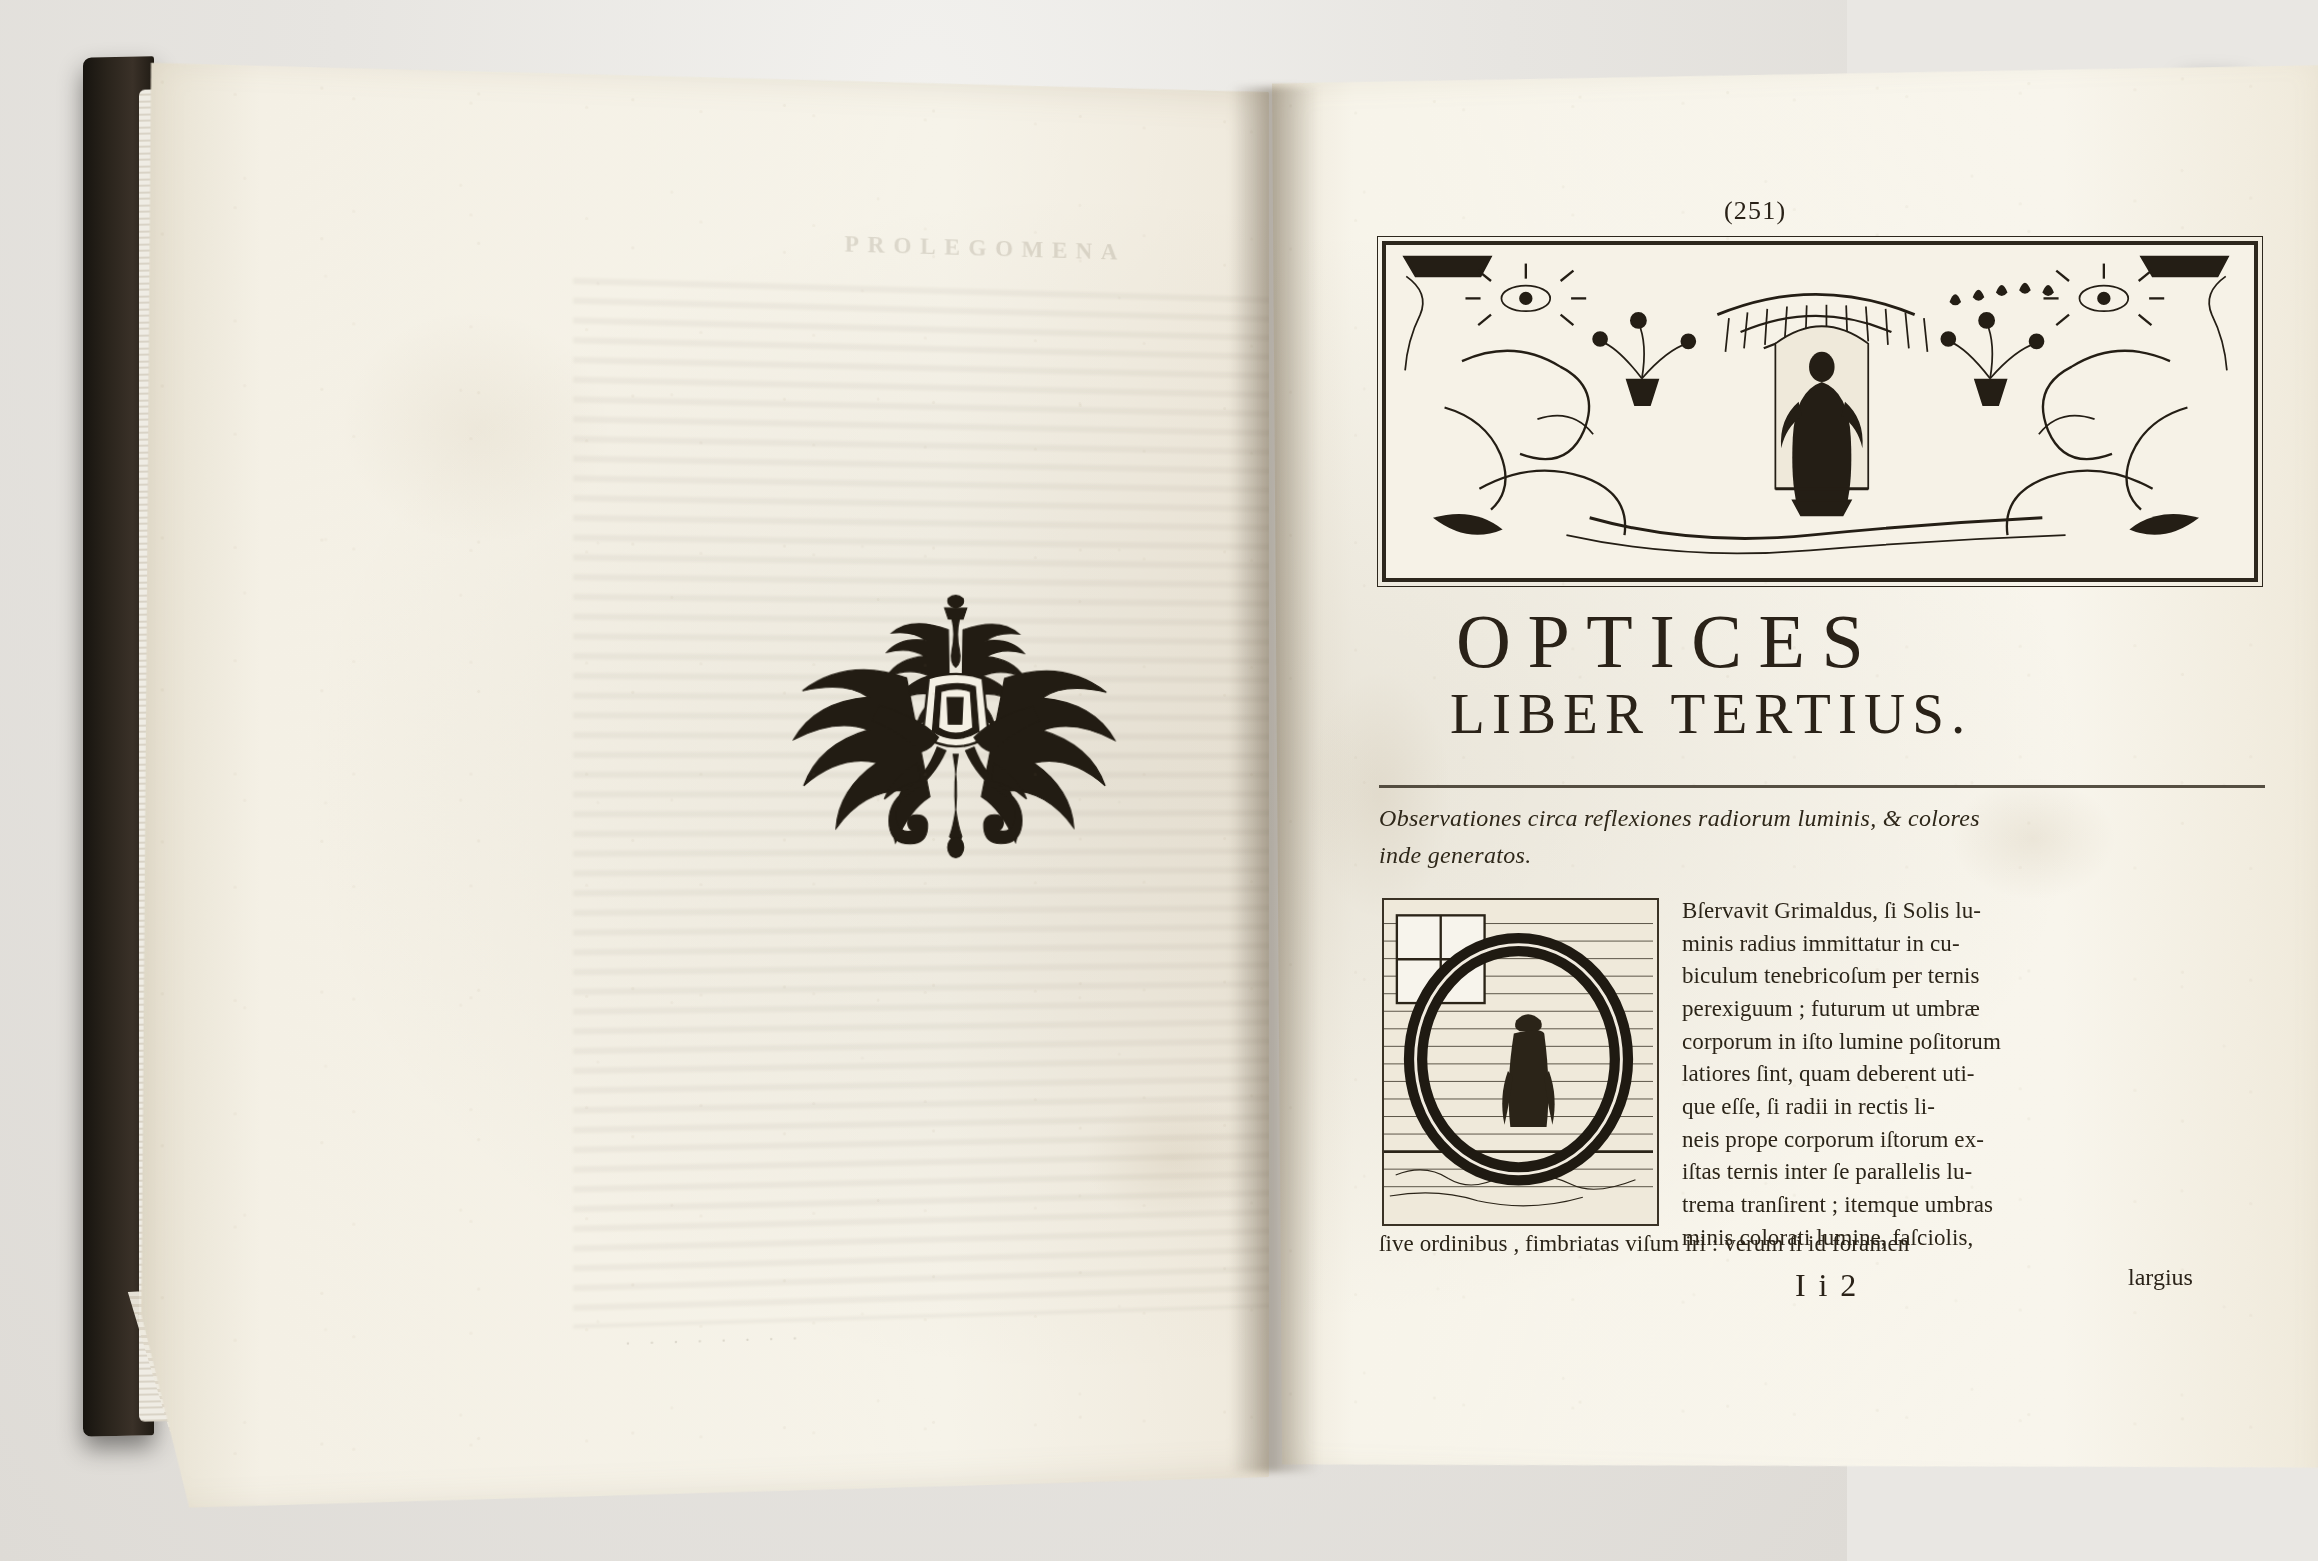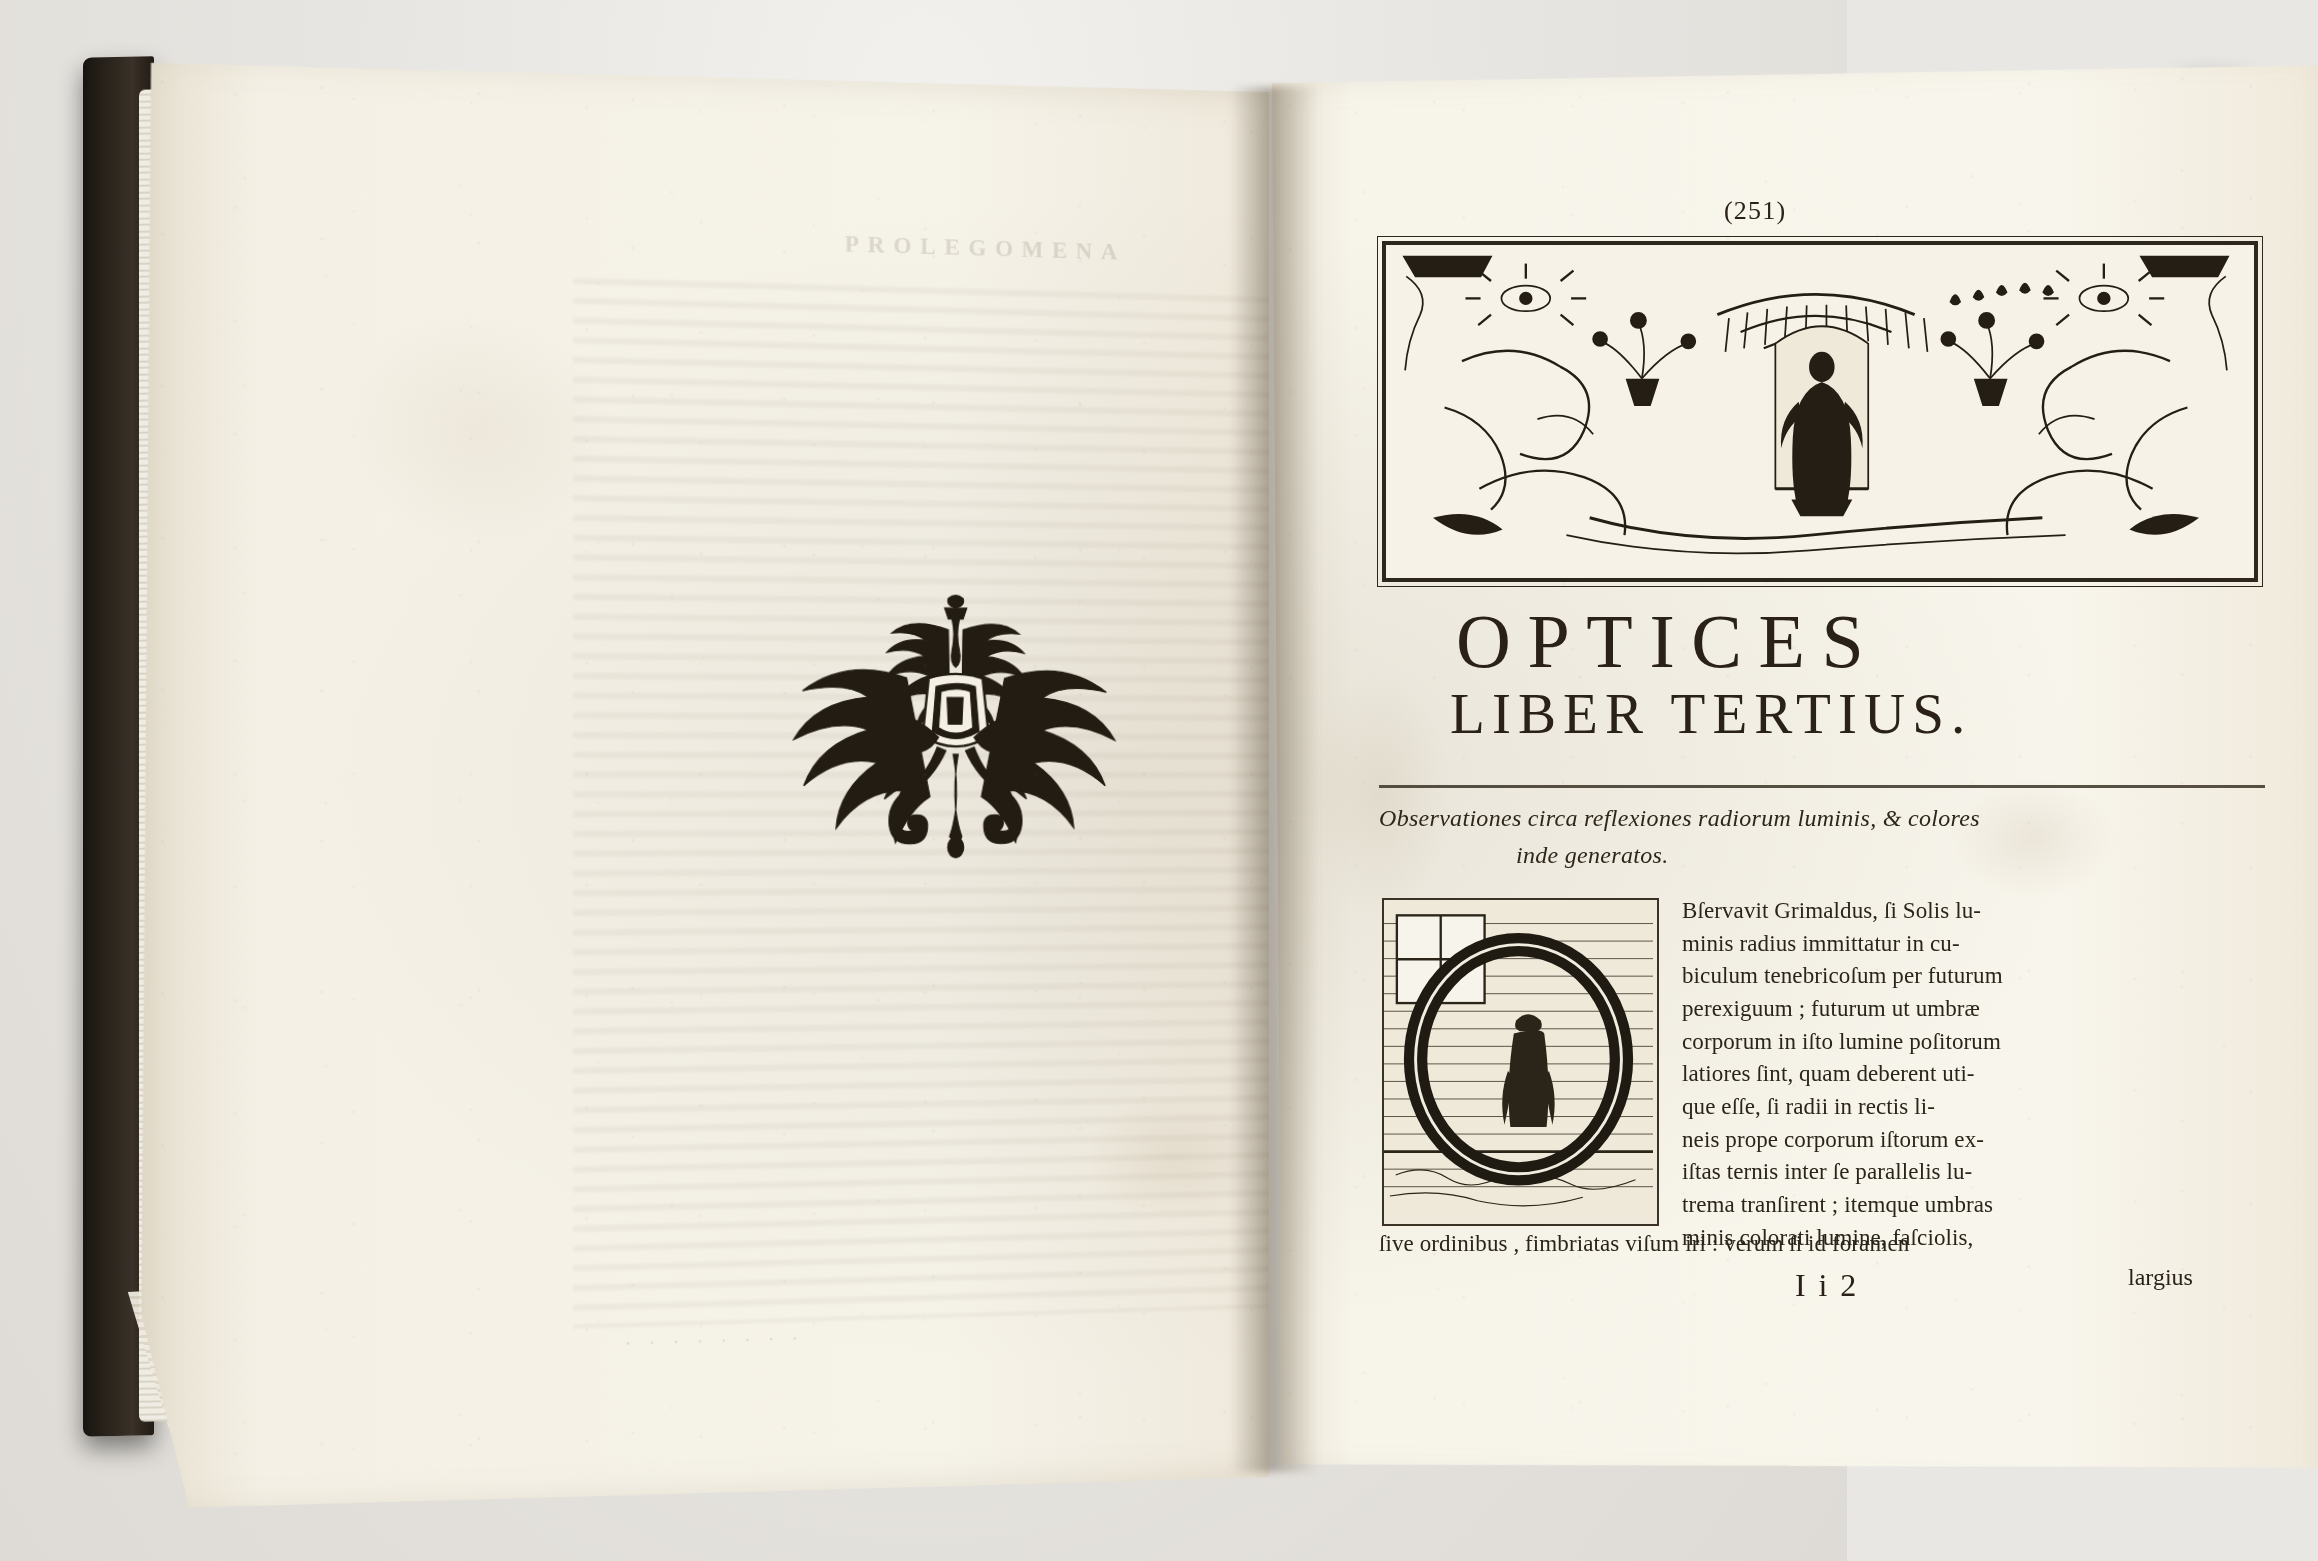--- a/index.html
+++ b/index.html
@@ -98,21 +98,21 @@
     border:4.2px solid #2d271d;outline:1.8px solid #2d271d;outline-offset:4.2px;
     background:#f6f2e7;overflow:hidden;}
 
   .title1{left:1373px;top:565px;font-size:76px;letter-spacing:16.6px;}
   .title2{left:1367px;top:648px;font-size:57px;letter-spacing:7.1px;}
   .rule{position:absolute;left:1296px;top:752px;width:886px;height:3px;background:#3a3226;opacity:.85;}
 
   .subtitle{position:absolute;left:1296px;top:767px;width:874px;
     font-family:"Liberation Serif",serif;font-style:italic;font-size:24px;line-height:1.55;
     color:#2e2719;letter-spacing:0.3px;}
-  .subtitle .l2{display:block;margin-left:137px;}
+  .subtitle .l2{display:block;}
 
   .initialbox{position:absolute;left:1299px;top:865px;width:273px;height:324px;
     border:2.4px solid #3a3225;background:#efe9db;overflow:hidden;}
 
   .bodycol{position:absolute;left:1599px;top:862px;width:583px;
     font-size:23px;line-height:1.42;color:#2b2418;text-align:justify;letter-spacing:0.1px;}
   .bodyline{display:block;white-space:nowrap;}
 
   .widelines{position:absolute;left:1296px;top:1195px;width:886px;
     font-size:23px;line-height:1.42;color:#2b2418;letter-spacing:0.1px;}
@@ -363,21 +363,21 @@
 
           <ellipse cx="230" cy="272" rx="176" ry="196" stroke="#1f1a12" stroke-width="40" fill="none"></ellipse>
           <ellipse cx="230" cy="272" rx="176" ry="196" stroke="#f2ece0" stroke-width="5" fill="none"></ellipse>
         </g>
       </svg>
     </div>
 
     <div class="bodycol">
       <span class="bodyline">Bſervavit Grimaldus, ſi Solis lu-</span>
       <span class="bodyline">minis radius immittatur in cu-</span>
-      <span class="bodyline">biculum tenebricoſum per futurum</span>
+      <span class="bodyline">biculum tenebricoſum per ternis</span>
       <span class="bodyline">perexiguum ; futurum ut umbræ</span>
       <span class="bodyline">corporum in iſto lumine poſitorum</span>
       <span class="bodyline">latiores ſint, quam deberent uti-</span>
       <span class="bodyline">que eſſe, ſi radii in rectis li-</span>
       <span class="bodyline">neis prope corporum iſtorum ex-</span>
       <span class="bodyline">iſtas ternis inter ſe parallelis lu-</span>
       <span class="bodyline">trema tranſirent ; itemque umbras</span>
       <span class="bodyline">minis colorati lumine, faſciolis,</span>
     </div>
 

